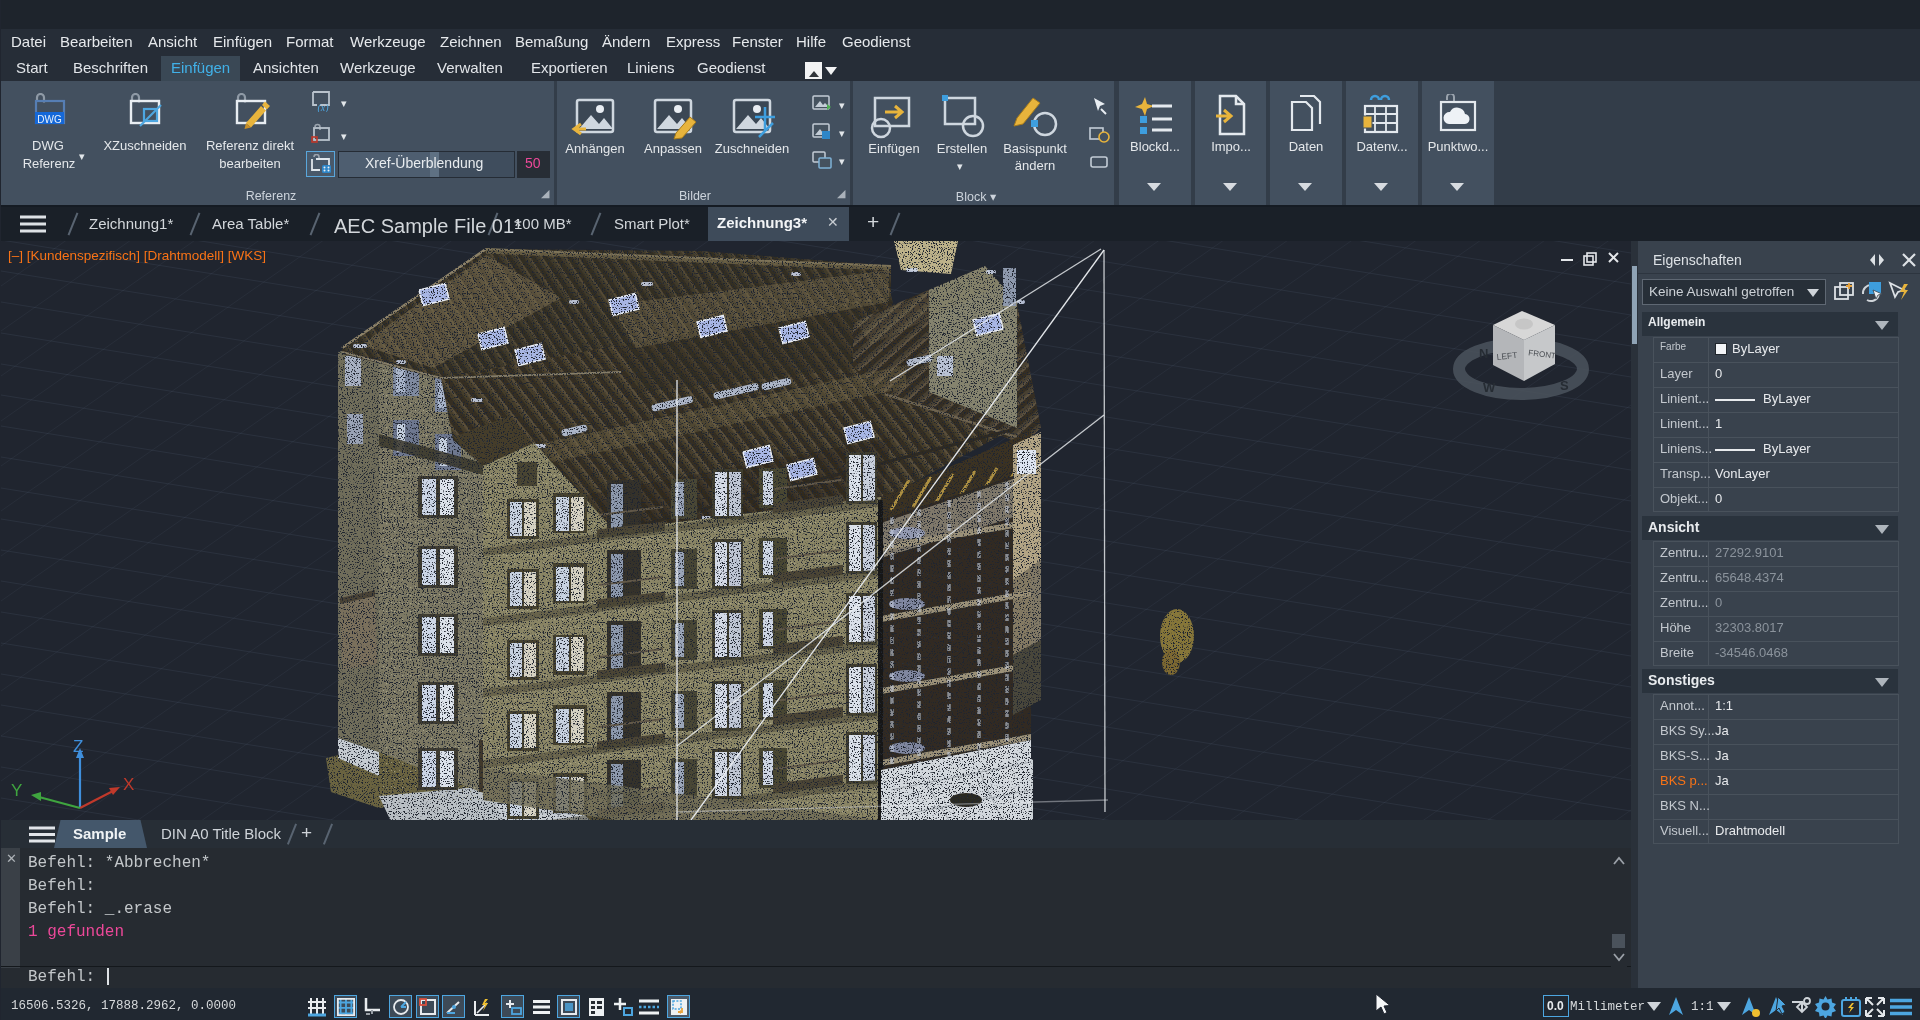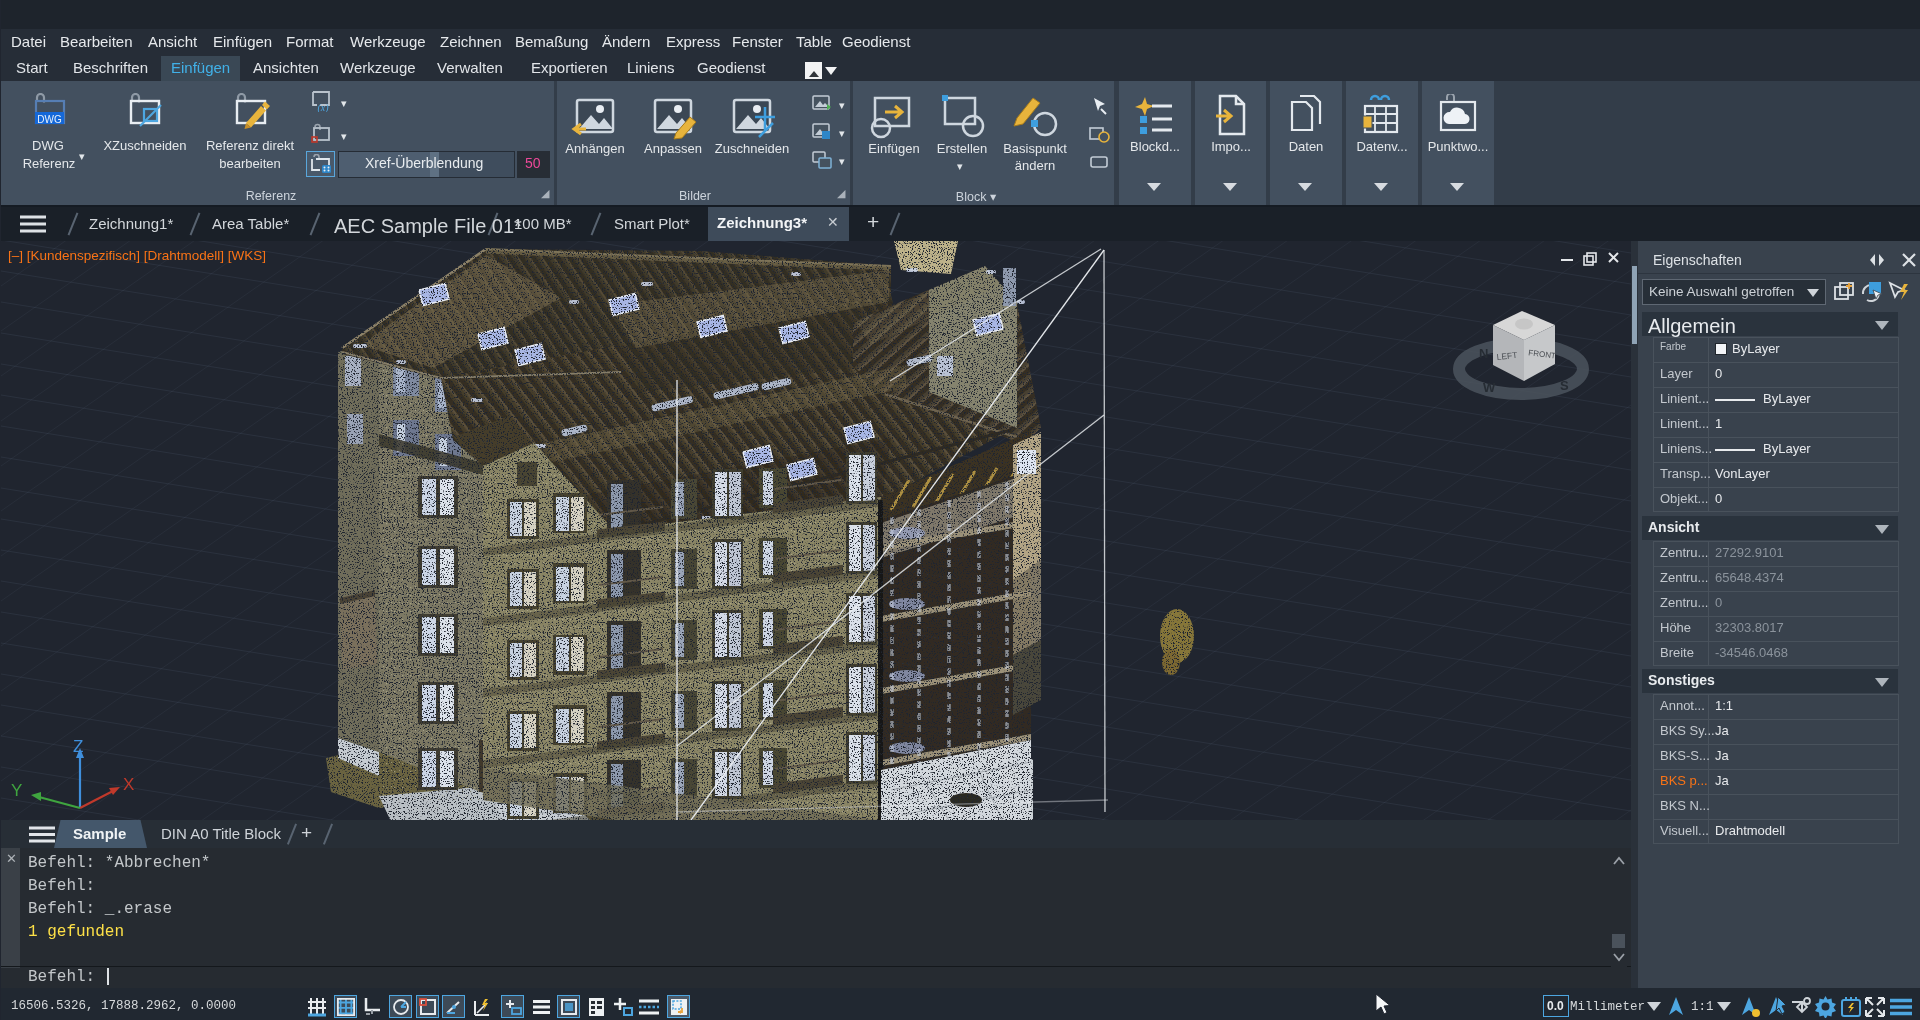--- a/index.html
+++ b/index.html
@@ -14,21 +14,21 @@
     <span class="txt" style="left:59px;top:33px;font-size:15px;color:#e6e9ec">Bearbeiten</span>
     <span class="txt" style="left:147px;top:33px;font-size:15px;color:#e6e9ec">Ansicht</span>
     <span class="txt" style="left:212px;top:33px;font-size:15px;color:#e6e9ec">Einfügen</span>
     <span class="txt" style="left:285px;top:33px;font-size:15px;color:#e6e9ec">Format</span>
     <span class="txt" style="left:349px;top:33px;font-size:15px;color:#e6e9ec">Werkzeuge</span>
     <span class="txt" style="left:439px;top:33px;font-size:15px;color:#e6e9ec">Zeichnen</span>
     <span class="txt" style="left:514px;top:33px;font-size:15px;color:#e6e9ec">Bemaßung</span>
     <span class="txt" style="left:601px;top:33px;font-size:15px;color:#e6e9ec">Ändern</span>
     <span class="txt" style="left:665px;top:33px;font-size:15px;color:#e6e9ec">Express</span>
     <span class="txt" style="left:731px;top:33px;font-size:15px;color:#e6e9ec">Fenster</span>
-    <span class="txt" style="left:795px;top:33px;font-size:15px;color:#e6e9ec">Table</span>
+    <span class="txt" style="left:795px;top:33px;font-size:15px;color:#e6e9ec">Hilfe</span>
     <span class="txt" style="left:841px;top:33px;font-size:15px;color:#e6e9ec">Geodienst</span>
     <span class="txt" style="left:15px;top:59px;font-size:15px;color:#e2e5e9">Start</span>
     <span class="txt" style="left:72px;top:59px;font-size:15px;color:#e2e5e9">Beschriften</span>
     <span class="txt" style="left:252px;top:59px;font-size:15px;color:#e2e5e9">Ansichten</span>
     <span class="txt" style="left:339px;top:59px;font-size:15px;color:#e2e5e9">Werkzeuge</span>
     <span class="txt" style="left:436px;top:59px;font-size:15px;color:#e2e5e9">Verwalten</span>
     <span class="txt" style="left:530px;top:59px;font-size:15px;color:#e2e5e9">Exportieren</span>
     <span class="txt" style="left:626px;top:59px;font-size:15px;color:#e2e5e9">Liniens</span>
     <span class="txt" style="left:696px;top:59px;font-size:15px;color:#e2e5e9">Geodienst</span>
     <div class="abs" style="left:160px;top:56px;width:79px;height:25px;background:#3a4855"></div>
@@ -680,21 +680,21 @@
     <svg class="abs" style="left:1858px;top:280px" width="26" height="24" viewBox="0 0 26 24">
 <path d="M4 14 a8 8 0 1 1 4 6" fill="none" stroke="#cfd4d9" stroke-width="2"></path>
 <rect x="10" y="2" width="12" height="12" fill="#3e9ede"></rect>
 <path d="M14 10 l3 9 2 -4 4 -1 z" fill="#eef2f6" stroke="#39424d" stroke-width="0.8"></path>
     </svg>
     <svg class="abs" style="left:1886px;top:280px" width="26" height="24" viewBox="0 0 26 24">
 <path d="M3 3 l5 14 3 -5 6 -2 z" fill="none" stroke="#dde1e5" stroke-width="1.8"></path>
 <path d="M17 4 l-4 8 h4 l-3 8 7 -10 h-4 l4 -6 z" fill="#e8b43c"></path>
     </svg>
     <div class="abs" style="left:1641px;top:312px;width:256px;height:24px;background:#2a333d"></div>
-    <span class="txt" style="left:1647px;top:315px;font-size:20px;font-weight:normal;color:#e8ebee">Allgemein</span>
+    <span class="txt" style="left:1647px;top:315px;font-size:12px;font-weight:bold;color:#e8ebee">Allgemein</span>
     <div class="abs" style="left:1874px;top:321px;width:0;height:0;border-left:7px solid transparent;border-right:7px solid transparent;border-top:9px solid #aeb5bc"></div>
     <div class="abs" style="left:1652px;top:337px;width:246px;height:175px;border:1px solid #49525c;border-top:none"></div>
     <div class="abs" style="left:1652px;top:337px;width:246px;height:1px;background:#49525c"></div>
     <div class="abs" style="left:1707px;top:337px;width:1px;height:25px;background:#49525c"></div>
     <span class="txt" style="left:1659px;top:341px;font-size:10px;color:#c3c8ce">Farbe</span>
     <div class="abs" style="left:1714px;top:343px;width:12px;height:12px;background:#f2f4f6;border:1px solid #20262c"></div>
     <span class="txt" style="left:1731px;top:341px;font-size:13px;color:#e8eaed">ByLayer</span>
     <div class="abs" style="left:1652px;top:362px;width:246px;height:1px;background:#49525c"></div>
     <div class="abs" style="left:1707px;top:362px;width:1px;height:25px;background:#49525c"></div>
     <span class="txt" style="left:1659px;top:366px;font-size:13px;color:#c3c8ce">Layer</span>
@@ -781,21 +781,21 @@
     <span class="txt" style="left:160px;top:825px;font-size:15px;color:#ced3d8">DIN A0 Title Block</span>
     <div class="abs" style="left:290px;top:823px;width:1.5px;height:22px;background:#596471;transform:rotate(22deg)"></div>
     <span class="txt" style="left:300px;top:822px;font-size:19px;color:#ced3d8">+</span>
     <div class="abs" style="left:326px;top:823px;width:1.5px;height:22px;background:#596471;transform:rotate(22deg)"></div>
     <div class="abs" style="left:0;top:848px;width:1630px;height:140px;background:#262b31"></div>
     <div class="abs" style="left:0;top:848px;width:19px;height:120px;background:#3a4047"></div>
     <span class="txt" style="left:5px;top:851px;font-size:13px;color:#aeb3b8">✕</span>
     <span class="txt" style="left:27px;top:854px;font-family:'Liberation Mono',monospace;font-size:16px;color:#c3c7ca">Befehl: *Abbrechen*</span>
     <span class="txt" style="left:27px;top:877px;font-family:'Liberation Mono',monospace;font-size:16px;color:#c3c7ca">Befehl:</span>
     <span class="txt" style="left:27px;top:900px;font-family:'Liberation Mono',monospace;font-size:16px;color:#c3c7ca">Befehl: _.erase</span>
-    <span class="txt" style="left:27px;top:923px;font-family:'Liberation Mono',monospace;font-size:16px;color:#fde047">1 gefunden</span>
+    <span class="txt" style="left:27px;top:923px;font-family:'Liberation Mono',monospace;font-size:16px;color:#ec4899">1 gefunden</span>
     <div class="abs" style="left:0;top:966px;width:1630px;height:1px;background:#14181c"></div>
     <span class="txt" style="left:27px;top:968px;font-family:'Liberation Mono',monospace;font-size:16px;color:#c3c7ca">Befehl: </span>
     <div class="abs" style="left:106px;top:968px;width:2px;height:17px;background:#dfe3e6"></div>
     <div class="abs" style="left:1610px;top:852px;width:16px;height:116px;background:#262b31"></div>
     <svg class="abs" style="left:1611px;top:855px" width="14" height="12" viewBox="0 0 14 12">
       <path d="M2 9 l5 -6 5 6" fill="none" stroke="#9aa0a7" stroke-width="1.8"></path>
     </svg>
     <svg class="abs" style="left:1611px;top:951px" width="14" height="12" viewBox="0 0 14 12">
       <path d="M2 3 l5 6 5 -6" fill="none" stroke="#9aa0a7" stroke-width="1.8"></path>
     </svg>

